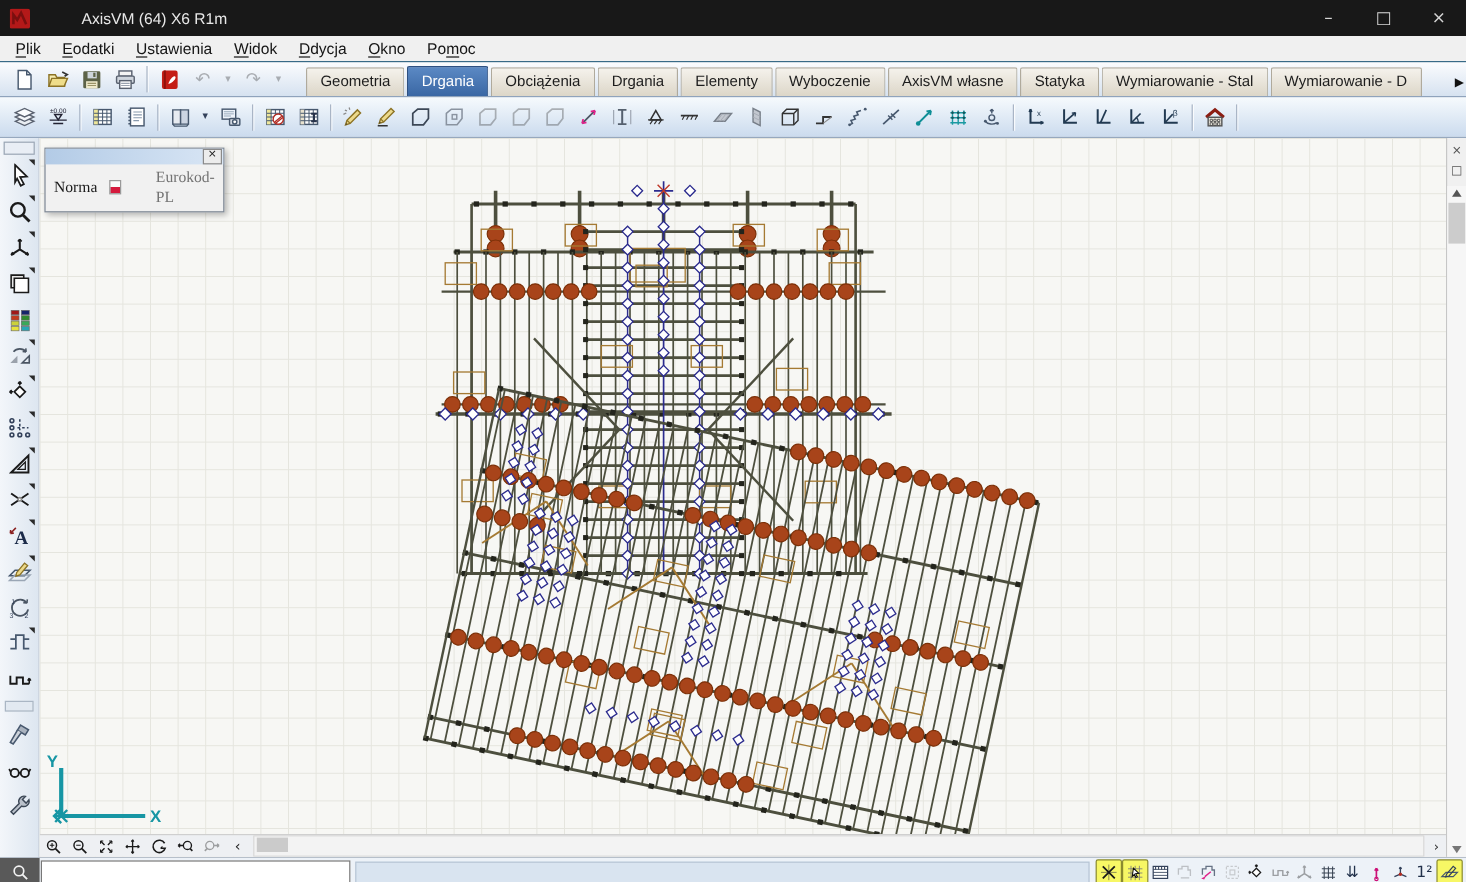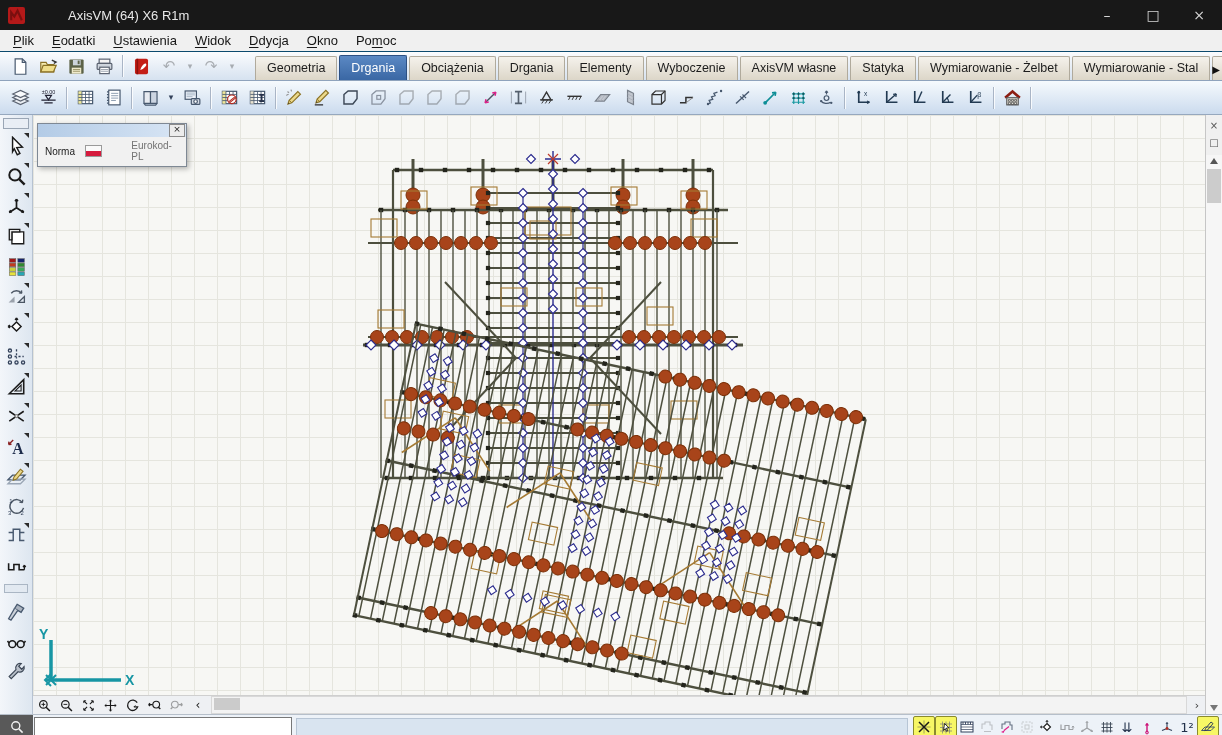--- a/index.html
+++ b/index.html
@@ -57,21 +57,21 @@
     background-size:23px 23px;}
   #model-svg{position:absolute;left:0;top:0;right:0;bottom:18px;width:100%;height:calc(100% - 18px);}
   
   .norma{position:absolute;left:4px;top:8px;width:148px;background:#f1f1f1;border:1px solid #7e8894;
          box-shadow:2px 2px 5px rgba(0,0,0,.28);z-index:5;}
   .norma-title{height:13px;background:linear-gradient(90deg,#b3cbe6,#d9e6f5);display:flex;
                justify-content:flex-end;align-items:center;}
   .norma-close{width:14px;height:11px;background:#ececec;border:1px solid #8a8a8a;font-size:9px;
                line-height:9px;text-align:center;margin-right:1px;color:#222;
                font-family:"DejaVu Sans",sans-serif;}
-  .norma-body{display:flex;align-items:center;padding:3px 7px 4px;font-size:10px;color:#1a1a1a;}
+  .norma-body{display:flex;align-items:center;padding:3px 7px 4px;font-size:13px;color:#1a1a1a;font-family:Liberation Serif, serif;}
   .norma-flag{width:17px;height:10px;border:1px solid #9a9a9a;margin:0 6px 0 10px;
               background:linear-gradient(#fafafa 50%,#d51a3d 50%);}
   .norma-value{color:#737373;margin-left:23px;}
   
   .axis-ind{position:absolute;left:4px;bottom:20px;width:100px;height:66px;z-index:4;}
   .axis-ind svg{position:absolute;left:0;top:0;}
   .axis-y,.axis-x{position:absolute;color:#1796a4;font-weight:bold;font-size:14px;}
   .axis-y{left:2px;top:-2px;}
   .axis-x{left:88px;top:44px;}
   
@@ -536,21 +536,20 @@
     </div>
   <div class="tabs" id="tabs">
       <div class="tab">Geometria</div>
       <div class="tab act">Drgania</div>
       <div class="tab">Obciążenia</div>
       <div class="tab">Drgania</div>
       <div class="tab">Elementy</div>
       <div class="tab">Wyboczenie</div>
       <div class="tab">AxisVM własne</div>
       <div class="tab">Statyka</div>
-      <div class="tab">Wymiarowanie - Żelbet</div>
       <div class="tab">Wymiarowanie - Stal</div>
       <div class="tab">Wymiarowanie - D</div>
     </div>
   <span class="tab-overflow">▶</span>
 </div>
 
 <div class="toolbar2" id="toolbar-tools">
     <div class="tbtn">
       <svg viewBox="0 0 16 16">
         <use href="#sym-layers"></use>

